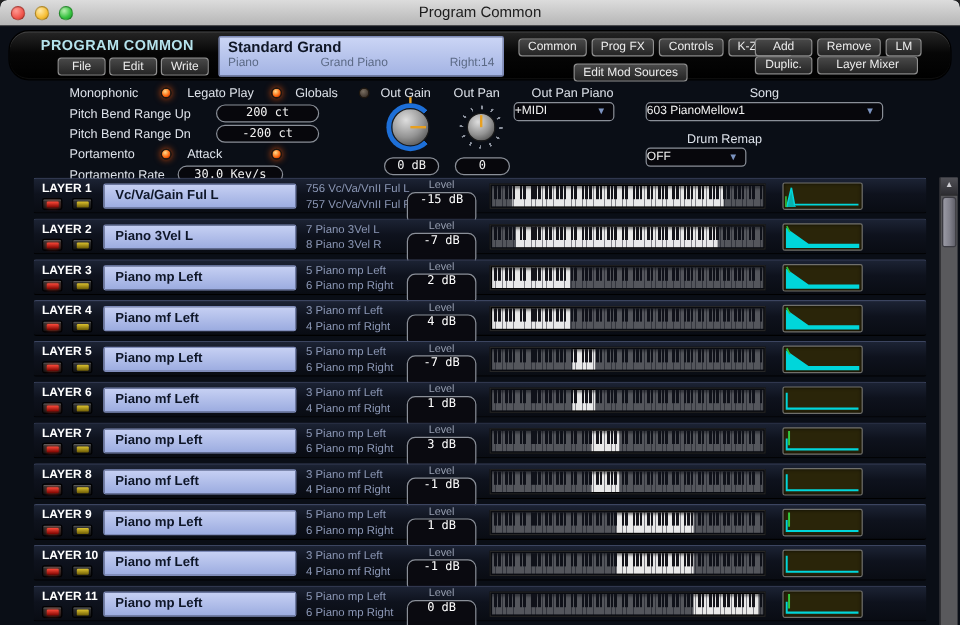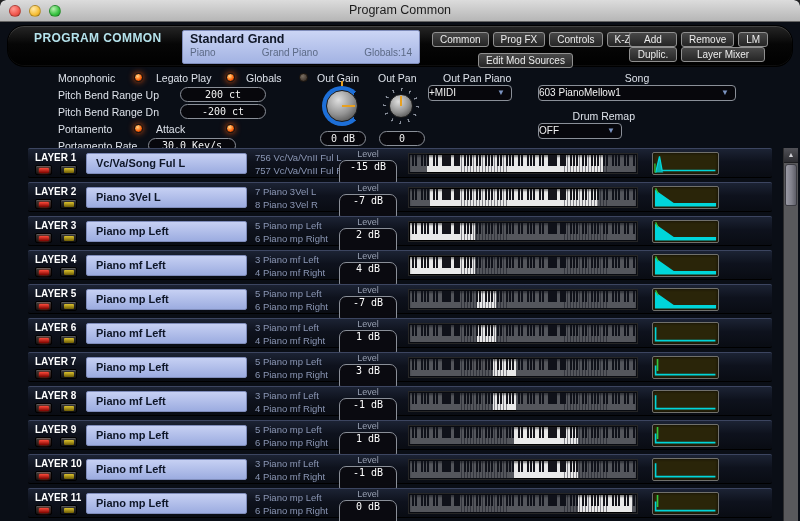--- a/index.html
+++ b/index.html
@@ -116,28 +116,33 @@
       <div class="tl green"></div>
     </div>
     <div class="win-title">Program Common</div>
   </div>
 
   <div class="content">
 
     <div class="header-bar">
       <div class="hdr-left">
         <div class="app-title">PROGRAM COMMON</div>
+        <div class="file-row">
+          <div class="hbtn">File</div>
+          <div class="hbtn">Edit</div>
+          <div class="hbtn">Write</div>
+        </div>
       </div>
 
       <div class="name-box">
         <div class="name-title">Standard Grand</div>
         <div class="name-sub">
           <span>Piano</span>
           <span>Grand Piano</span>
-          <span>Globals:14</span>
+          <span>Right:14</span>
         </div>
       </div>
 
       <div class="nav-group">
         <div class="nav-row1">
           <div class="hbtn">Common</div>
           <div class="hbtn">Prog FX</div>
           <div class="hbtn">Controls</div>
           <div class="hbtn">K-Zones</div>
         </div>
@@ -220,21 +225,21 @@
         <div class="layer-row">
     <div class="l-label">LAYER 1</div>
     <div class="l-leds">
       <div class="led-btn">
               <span class="led-cap red"></span>
             </div>
       <div class="led-btn">
               <span class="led-cap yellow"></span>
             </div>
     </div>
-    <div class="l-name">Vc/Va/Song Ful L</div>
+    <div class="l-name">Vc/Va/Gain Ful L</div>
     <div class="l-samples">
       <div>756 Vc/Va/VnII Ful L</div>
       <div>757 Vc/Va/VnII Ful R</div>
     </div>
     <div class="l-level">
       <div class="level-label">Level</div>
       <div class="level-value">-15 dB</div>
     </div>
     <div class="l-kbd">
       <div class="kbd-white"></div>

